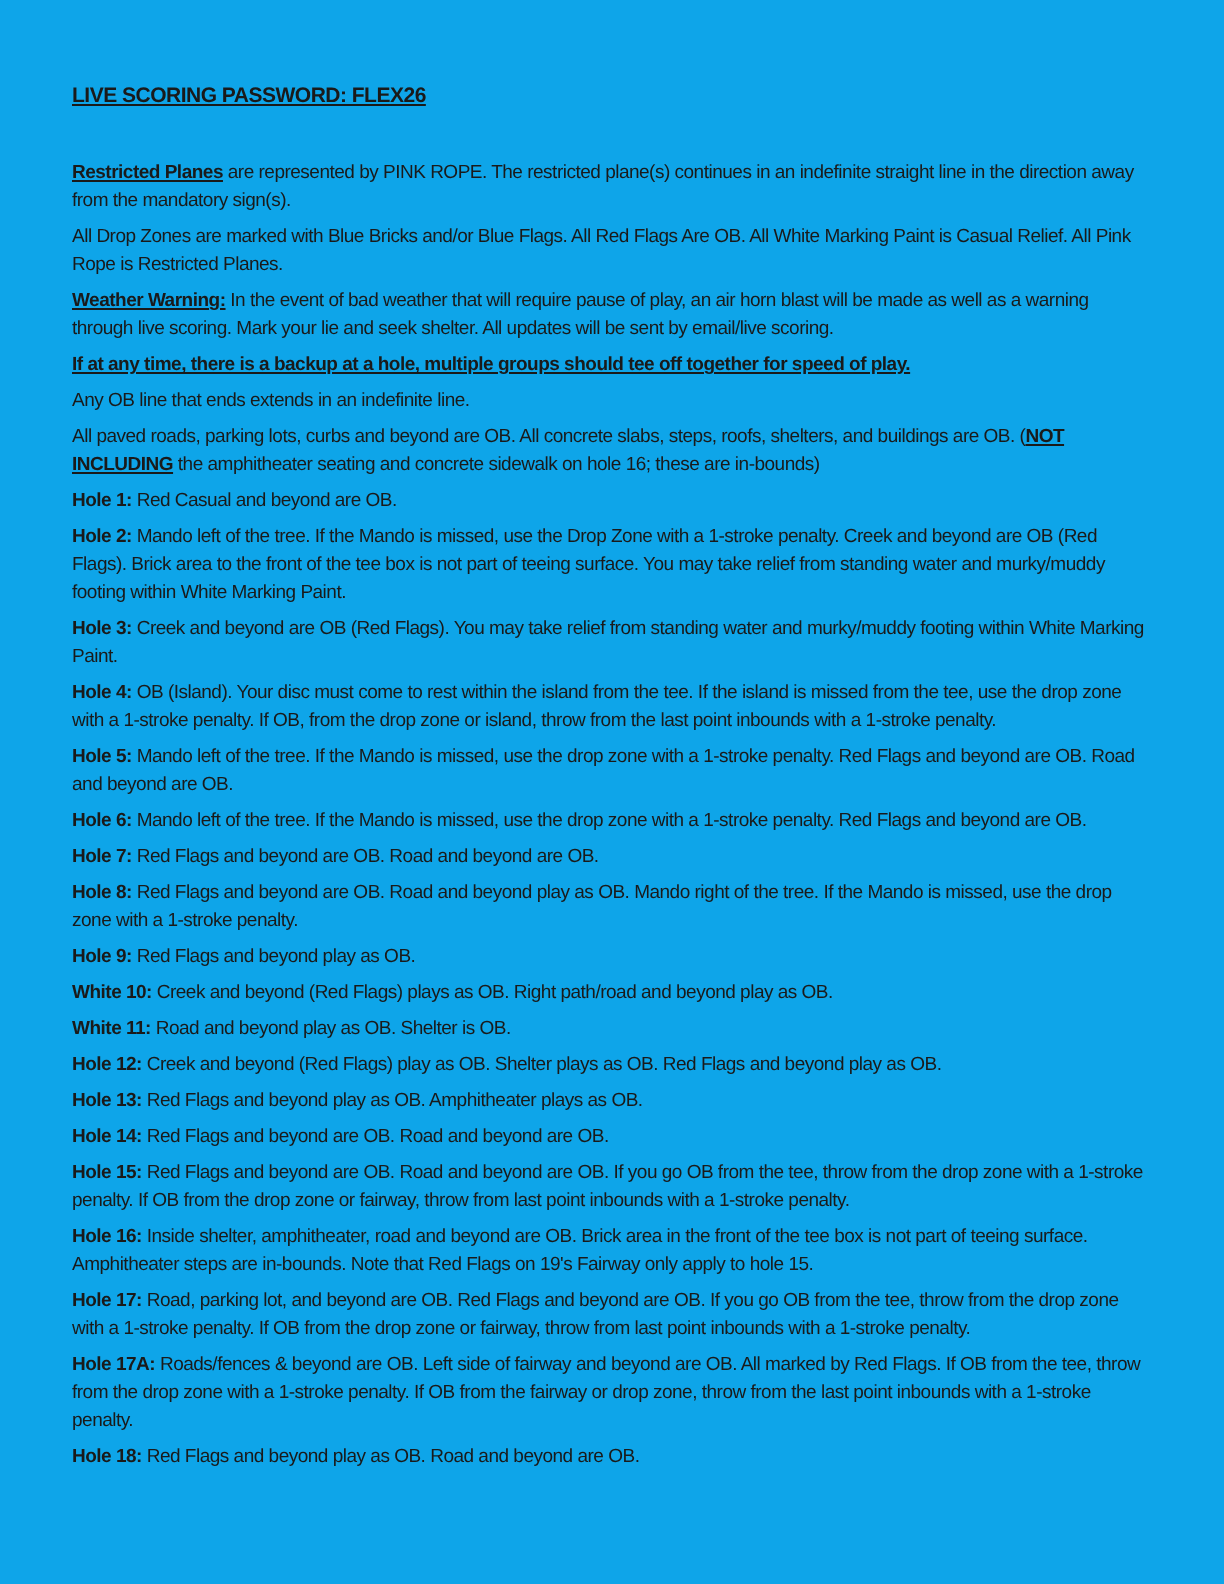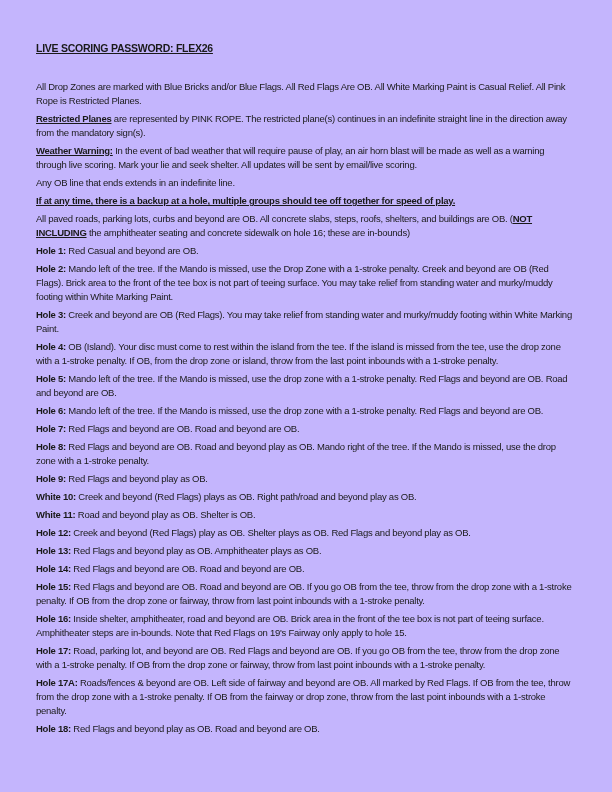--- a/index.html
+++ b/index.html
@@ -1,19 +1,19 @@
 <!DOCTYPE html>
 <html><head>
 <meta charset="utf-8">
 <style>
   html, body { margin: 0; padding: 0; background: #ffffff; }
   .page {
     position: relative;
     width: 612px; height: 792px;
-    background: #c4b5fd;
+    background: #0ea5e9;
     overflow: hidden;
     font-family: "Liberation Sans", sans-serif;
     color: #1a1a1a;
   }
   .content {
     position: absolute;
     left: 36px; top: 41px;
     width: 541px;
     font-size: 9.5px;
     line-height: 14px;
@@ -24,25 +24,25 @@
   .bu { font-weight: bold; text-decoration: underline; }
   .hl { font-weight: bold; }
 </style>
 </head>
 <body>
 
 <div class="page">
   <div class="content">
     <p class="title-line"><span class="bu">LIVE SCORING PASSWORD: FLEX26</span></p>
     <div id="intro">
+        <p><span class="bu">Restricted Planes</span><span> are represented by PINK ROPE. The restricted plane(s) continues in an indefinite straight line in the direction away from the mandatory sign(s).</span></p>
         <p><span>All Drop Zones are marked with Blue Bricks and/or Blue Flags. All Red Flags Are OB. All White Marking Paint is Casual Relief. All Pink Rope is Restricted Planes.</span></p>
-        <p><span class="bu">Restricted Planes</span><span> are represented by PINK ROPE. The restricted plane(s) continues in an indefinite straight line in the direction away from the mandatory sign(s).</span></p>
         <p><span class="bu">Weather Warning:</span><span> In the event of bad weather that will require pause of play, an air horn blast will be made as well as a warning through live scoring. Mark your lie and seek shelter. All updates will be sent by email/live scoring.</span></p>
+        <p><span class="bu">If at any time, there is a backup at a hole, multiple groups should tee off together for speed of play.</span></p>
         <p><span>Any OB line that ends extends in an indefinite line.</span></p>
-        <p><span class="bu">If at any time, there is a backup at a hole, multiple groups should tee off together for speed of play.</span></p>
         <p><span>All paved roads, parking lots, curbs and beyond are OB. All concrete slabs, steps, roofs, shelters, and buildings are OB. (</span><span class="bu">NOT INCLUDING</span><span> the amphitheater seating and concrete sidewalk on hole 16; these are in-bounds)</span></p>
       </div>
     <div id="holes">
         <p><span class="hl">Hole 1:</span><span> Red Casual and beyond are OB.</span></p>
         <p><span class="hl">Hole 2:</span><span> Mando left of the tree. If the Mando is missed, use the Drop Zone with a 1-stroke penalty. Creek and beyond are OB (Red Flags). Brick area to the front of the tee box is not part of teeing surface. You may take relief from standing water and murky/muddy footing within White Marking Paint.</span></p>
         <p><span class="hl">Hole 3:</span><span> Creek and beyond are OB (Red Flags). You may take relief from standing water and murky/muddy footing within White Marking Paint.</span></p>
         <p><span class="hl">Hole 4:</span><span> OB (Island). Your disc must come to rest within the island from the tee. If the island is missed from the tee, use the drop zone with a 1-stroke penalty. If OB, from the drop zone or island, throw from the last point inbounds with a 1-stroke penalty.</span></p>
         <p><span class="hl">Hole 5:</span><span> Mando left of the tree. If the Mando is missed, use the drop zone with a 1-stroke penalty. Red Flags and beyond are OB. Road and beyond are OB.</span></p>
         <p><span class="hl">Hole 6:</span><span> Mando left of the tree. If the Mando is missed, use the drop zone with a 1-stroke penalty. Red Flags and beyond are OB.</span></p>
         <p><span class="hl">Hole 7:</span><span> Red Flags and beyond are OB. Road and beyond are OB.</span></p>

